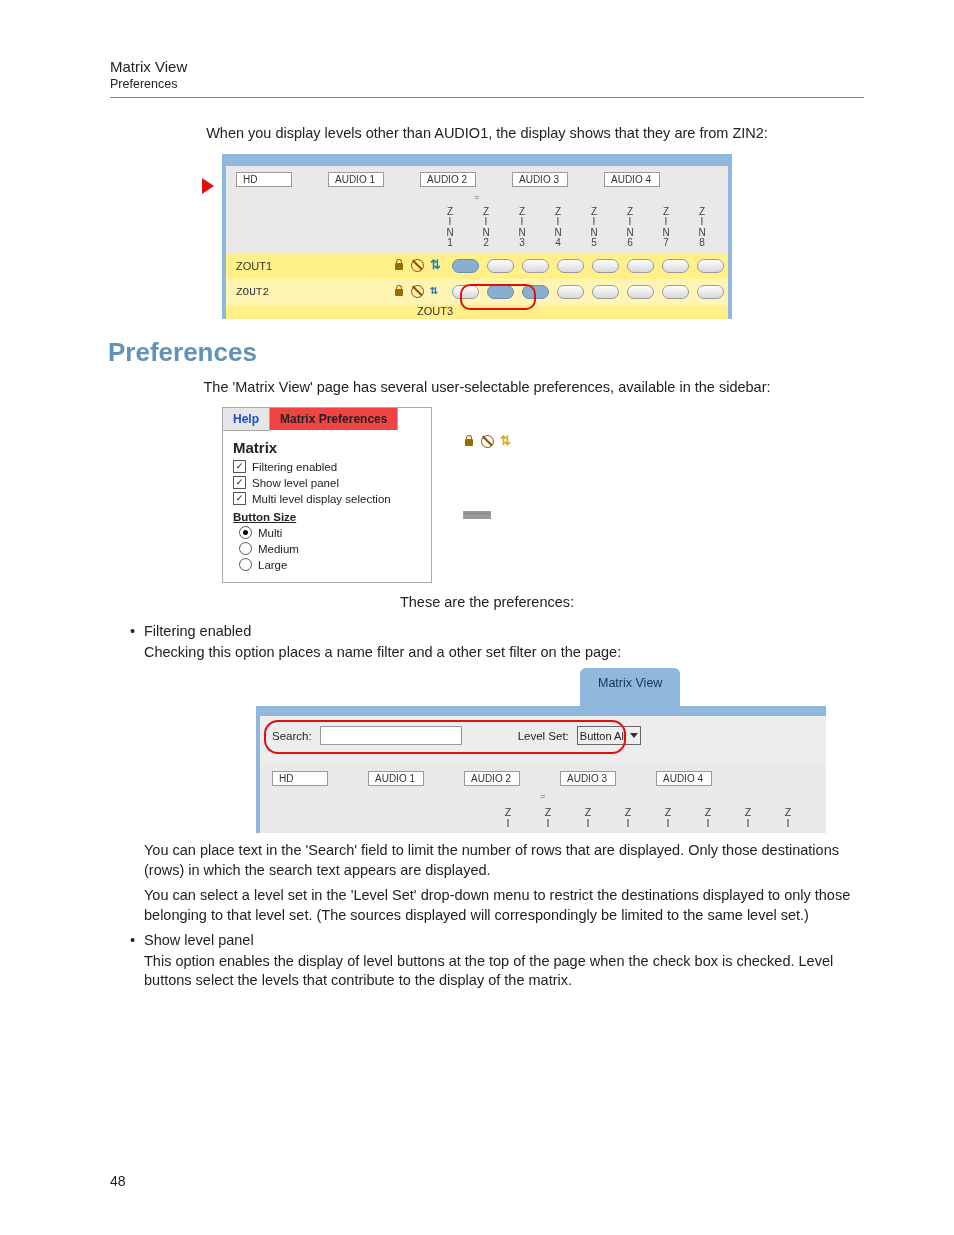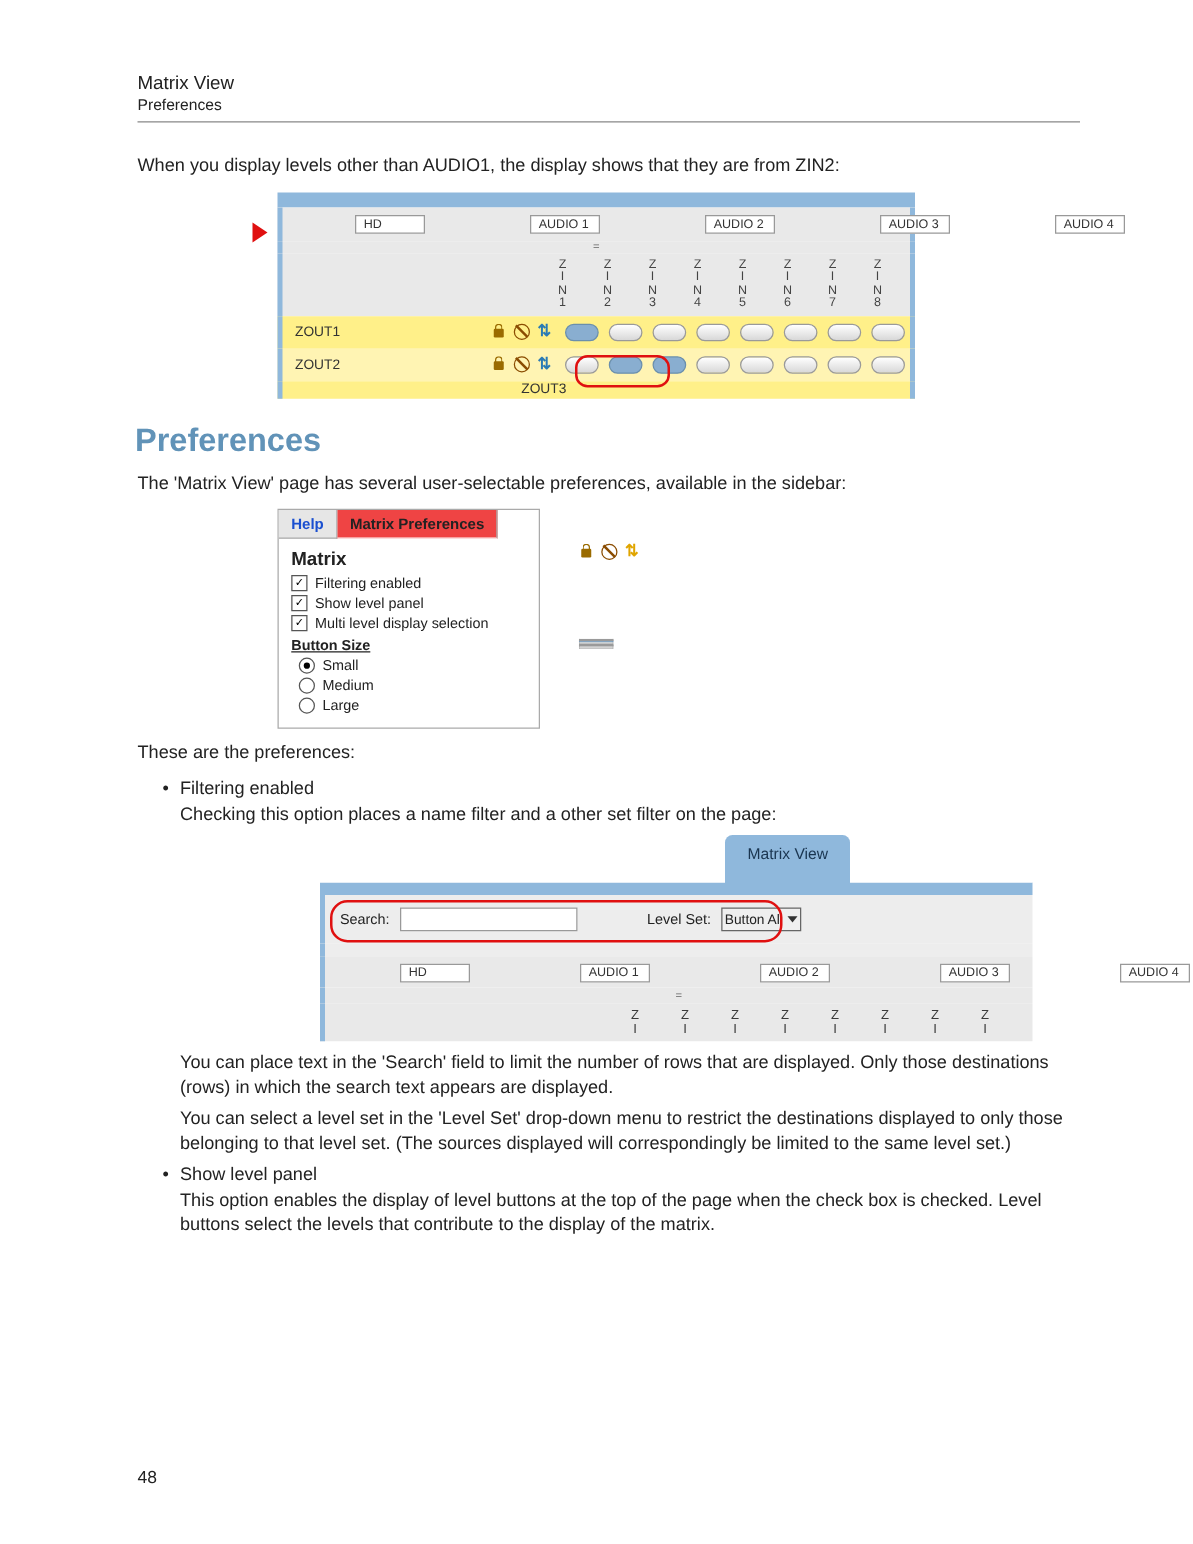--- a/index.html
+++ b/index.html
@@ -15,21 +15,21 @@
     height: 1235px;
     position: relative;
     box-sizing: border-box;
     padding: 58px 90px 0 110px;
   }
   .header-block { margin-bottom: 6px; }
   .header-title { font-size: 15px; margin-bottom: 2px; }
   .header-sub { font-size: 12.5px; margin-bottom: 6px; }
   .hr { border: none; border-top: 1px solid #888; margin: 0 0 26px 0; }
   .indent { margin-left: 112px; }
-  .para { margin: 10px 0; line-height: 1.35; }
+  .para { margin: 10px 0; line-height: 1.35; text-align: center; }
   .section-h {
     color: #6193b8;
     font-size: 26px;
     font-weight: 600;
     margin: 18px 0 4px -2px;
   }
   .bullet-row { display: flex; margin: 6px 0 2px 20px; }
   .bullet-dot { width: 14px; flex: 0 0 14px; }
   .bullet-text { flex: 1; }
   .sub-para { margin: 4px 0 6px 34px; line-height: 1.35; }
@@ -46,37 +46,37 @@
   .fig1-tabstrip {
     background: #8fb8dc; height: 12px;
   }
   .fig1-levels {
     background: #e9e9e9; padding: 6px 4px 6px 10px;
     border-left: 4px solid #8fb8dc; border-right: 4px solid #8fb8dc;
     display: flex; gap: 36px;
   }
   .lvbtn {
     background: #fff; border: 1px solid #999; font-size: 10px;
-    padding: 1px 6px; min-width: 42px; color: #333; margin-left: 48px;
+    padding: 1px 6px; min-width: 42px; color: #333;
   }
   .tiny-grip { text-align: center; font-size: 9px; color: #666;
     background: #e9e9e9; border-left:4px solid #8fb8dc; border-right:4px solid #8fb8dc;
     line-height: 8px; padding-bottom:2px;}
   .fig1-headrow {
     background: #e9e9e9; border-left:4px solid #8fb8dc; border-right:4px solid #8fb8dc;
     display: flex; padding: 4px 0 4px 0;
   }
   .fig1-rowlabel-spacer { width: 206px; flex: 0 0 206px; }
   .zin { width: 36px; text-align: center; font-size: 10px; color:#444; line-height: 1.05; }
   .fig1-row {
     display: flex; align-items: center; height: 26px;
     border-left:4px solid #8fb8dc; border-right:4px solid #8fb8dc;
     background: #fff089;
   }
-  .fig1-row.alt { background: #fff4b3; }
+  .fig1-row.alt { background: #fff4b3; font-family: Liberation Mono, monospace; }
   .rowname { width: 130px; flex:0 0 130px; padding-left:10px; font-size: 11px; color:#333;}
   .rowicons { width:76px; flex:0 0 76px; display:flex; gap:6px; justify-content:flex-end; padding-right:6px;}
   .ic { width:12px; height:12px; display:inline-block; }
   .ic-lock { position:relative; }
   .ic-lock::before { content:""; position:absolute; left:2px; top:4px; width:8px; height:7px; background:#9a6b00; border-radius:1px;}
   .ic-lock::after { content:""; position:absolute; left:3px; top:0; width:4px; height:5px; border:1.5px solid #9a6b00; border-bottom:none; border-radius:3px 3px 0 0;}
   .ic-nosign { border:1.5px solid #8a4c00; border-radius:50%; width:11px; height:11px; position:relative;}
   .ic-nosign::after{content:""; position:absolute; left:-1px; top:4px; width:13px; height:1.5px; background:#8a4c00; transform:rotate(45deg);}
   .ic-switch { color:#e0a500; font-size:13px; line-height:12px; font-weight:bold;}
   .ic-switch-blue { color:#2a7bb5; }
@@ -244,21 +244,21 @@
           </div>
           <div class="f2-item">
             <span class="cb checked"></span>
             <span>Multi level display selection</span>
           </div>
         </div>
       <div class="f2-sub">Button Size</div>
       <div id="f2-radios">
           <div class="f2-item" style="margin-left: 6px;">
             <span class="rb sel"></span>
-            <span>Small</span>
+            <span>Multi</span>
           </div>
           <div class="f2-item" style="margin-left: 6px;">
             <span class="rb"></span>
             <span>Medium</span>
           </div>
           <div class="f2-item" style="margin-left: 6px;">
             <span class="rb"></span>
             <span>Large</span>
           </div>
         </div>

